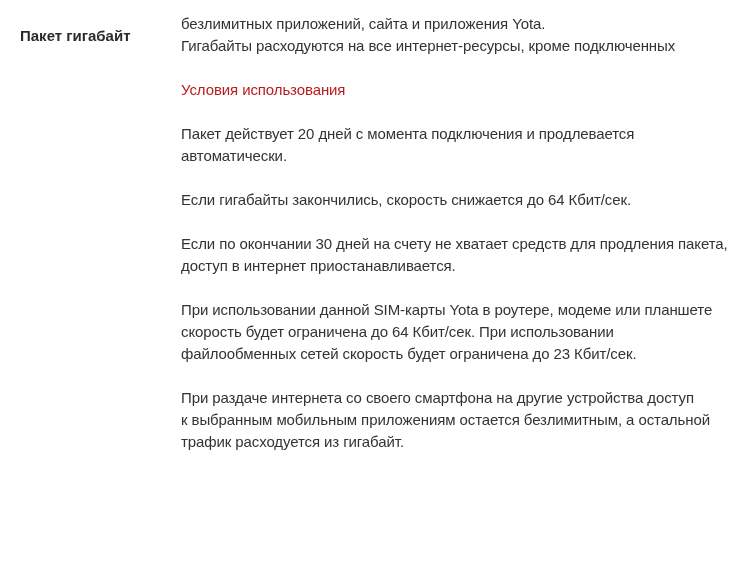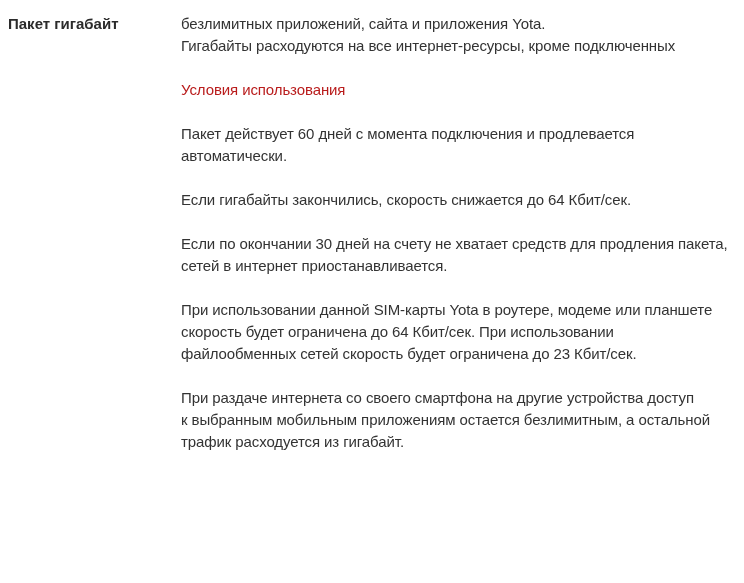--- a/index.html
+++ b/index.html
@@ -20,21 +20,21 @@
     box-sizing: border-box;
     padding-top: 13px;
   }
   .left-col {
     width: 181px;
     box-sizing: border-box;
     padding-left: 8px;
     flex: 0 0 auto;
   }
   .section-title {
-    margin: 0;
+    margin: 12px;
     font-size: 15px;
     line-height: 22px;
     font-weight: 700;
     color: #2b2b2b;
   }
   .right-col {
     flex: 1 1 auto;
     padding-right: 10px;
   }
   .block {
@@ -64,29 +64,29 @@
   </div>
   <div class="right-col" id="content">
       <div class="block">
         <div class="line">безлимитных приложений, сайта и приложения Yota.</div>
         <div class="line">Гигабайты расходуются на все интернет-ресурсы, кроме подключенных</div>
       </div>
       <div class="block subheading">
         <div class="line">Условия использования</div>
       </div>
       <div class="block">
-        <div class="line">Пакет действует 60 дней с момента подключения и продлевается</div>
+        <div class="line">Пакет действует 20 дней с момента подключения и продлевается</div>
         <div class="line">автоматически.</div>
       </div>
       <div class="block">
         <div class="line">Если гигабайты закончились, скорость снижается до 64 Кбит/сек.</div>
       </div>
       <div class="block">
         <div class="line">Если по окончании 30 дней на счету не хватает средств для продления пакета,</div>
-        <div class="line">сетей в интернет приостанавливается.</div>
+        <div class="line">доступ в интернет приостанавливается.</div>
       </div>
       <div class="block">
         <div class="line">При использовании данной SIM-карты Yota в роутере, модеме или планшете</div>
         <div class="line">скорость будет ограничена до 64 Кбит/сек. При использовании</div>
         <div class="line">файлообменных сетей скорость будет ограничена до 23 Кбит/сек.</div>
       </div>
       <div class="block">
         <div class="line">При раздаче интернета со своего смартфона на другие устройства доступ</div>
         <div class="line">к выбранным мобильным приложениям остается безлимитным, а остальной</div>
         <div class="line">трафик расходуется из гигабайт.</div>

